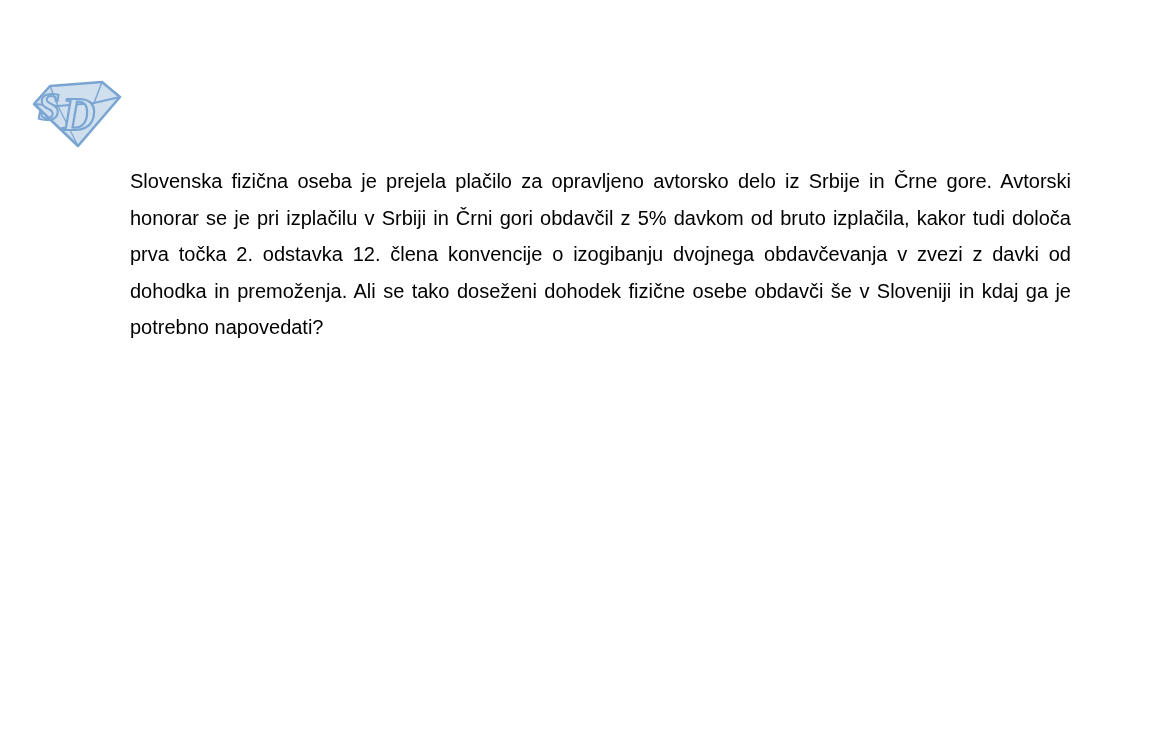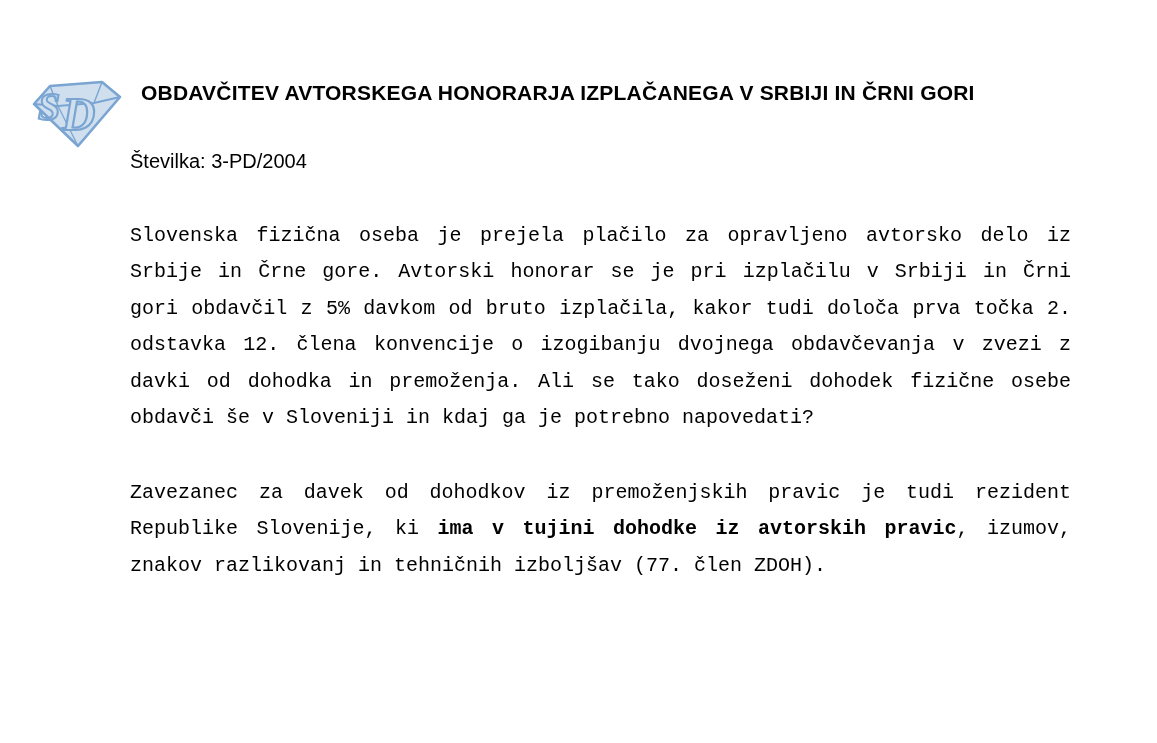--- a/index.html
+++ b/index.html
@@ -38,24 +38,23 @@
   }
 
   .meta-line { white-space: nowrap; }
 
   .section-heading {
     margin-top: 36.5px;
     white-space: nowrap;
   }
 
   .body-paragraph {
-    margin-top: 38px;
+    margin-top: 20px;
     text-align: justify;
     text-align-last: left;
-    font-family: Liberation Mono, monospace;
   }
 
   .bold-inline { font-weight: bold; }
 </style>
 </head>
 <body>
 
 <div class="page">
 
   <div class="logo">
@@ -69,27 +68,24 @@
       <line x1="74" y1="6" x2="66" y2="27" stroke="#7aa5d2" stroke-width="1.4"></line>
 
       <line x1="30" y1="30" x2="50" y2="70" stroke="#7aa5d2" stroke-width="1.2"></line>
 
       <text x="10" y="44" font-family="Liberation Serif, serif" font-style="italic" font-weight="bold" font-size="40" fill="#cfdfee" stroke="#7aa5d2" stroke-width="2">S</text>
 
       <text x="34" y="54" font-family="Liberation Serif, serif" font-style="italic" font-weight="bold" font-size="46" fill="#cfdfee" stroke="#7aa5d2" stroke-width="2.2">D</text>
     </svg>
   </div>
 
-  <div class="doc-title">OBDAVČITEV AVTORSKEGA HONORARJA IZPLAČANEGA V SRBIJI IN ČRNI GORI</div>
 
   <div class="content">
 
-    <div class="meta-line">Številka: 3-PD/2004</div>
 
 
     <p class="body-paragraph">Slovenska fizična oseba je prejela plačilo za opravljeno avtorsko delo iz Srbije in Črne gore. Avtorski honorar se je pri izplačilu v Srbiji in Črni gori obdavčil z 5% davkom od bruto izplačila, kakor tudi določa prva točka 2. odstavka 12. člena konvencije o izogibanju dvojnega obdavčevanja v zvezi z davki od dohodka in premoženja. Ali se tako doseženi dohodek fizične osebe obdavči še v Sloveniji in kdaj ga je potrebno napovedati?</p>
 
 
-    <p class="body-paragraph"><span>Zavezanec za davek od dohodkov iz premoženjskih pravic je tudi rezident Republike Slovenije, ki </span><span class="bold-inline">ima v tujini dohodke iz avtorskih pravic</span><span>, izumov, znakov razlikovanj in tehničnih izboljšav (77. člen ZDOH).</span></p>
 
   </div>
 
 </div>
 
 </body></html>

